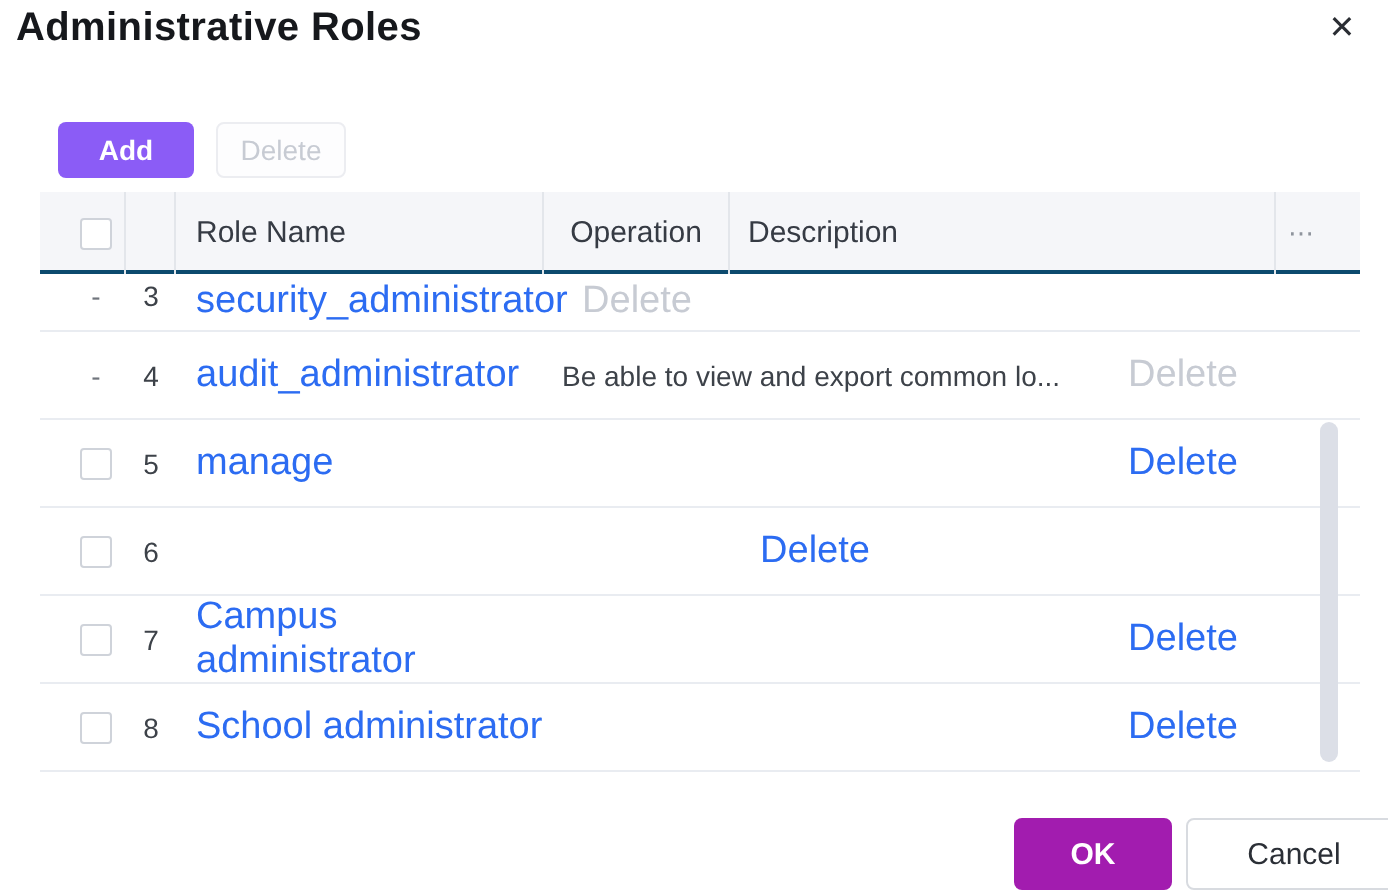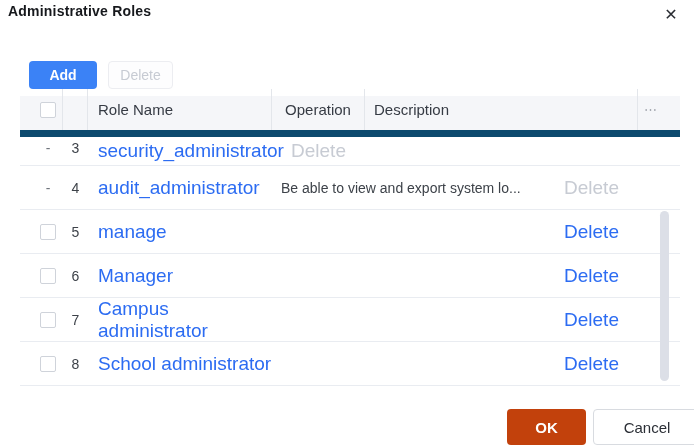--- a/index.html
+++ b/index.html
@@ -8,45 +8,45 @@
 
   .dialog {
     position:relative; width:694px; height:445px;
     background:#ffffff; overflow:hidden;
     font-family:"Liberation Sans", sans-serif;
   }
 
   
   .dlg-title {
     position:absolute; left:8px; top:3px;
-    font-size:14px; font-weight:bold; color:#16181c; letter-spacing:.2px;
+    font-size:20px; font-weight:bold; color:#16181c; letter-spacing:.2px;
   }
   .dlg-close {
     position:absolute; right:10px; top:2px; width:26px; height:26px;
     display:flex; align-items:center; justify-content:center;
     font-size:16px; color:#2a2d33; cursor:pointer; line-height:1;
   }
 
   
   .btn { border:none; border-radius:4px; font-family:inherit; cursor:pointer; }
   .btn-add {
     position:absolute; left:29px; top:61px; width:68px; height:28px;
-    background:#3b82f6; color:#ffffff; font-size:14px; font-weight:bold;
+    background:#8b5cf6; color:#ffffff; font-size:14px; font-weight:bold;
   }
   .btn-del {
     position:absolute; left:108px; top:61px; width:65px; height:28px;
     background:#fdfdfe; color:#c7cbd3; font-size:14px;
     border:1px solid #ecedf1; cursor:default;
   }
 
   
   .table { position:absolute; left:20px; top:96px; width:660px; }
   .thead {
-    display:flex; align-items:flex-end; height:41px;
-    background:#f5f6f9; border-bottom:7px solid #0c4a6e;
+    display:flex; align-items:flex-start; height:41px;
+    background:#f5f6f9; border-bottom:2px solid #0c4a6e;
     font-size:15px; color:#363b44;
   }
   .thead .cell { border-right:1px solid #e3e6eb; height:41px; display:flex; align-items:center; }
   .thead .cell:last-child { border-right:none; }
 
   .col-select { width:43px; padding-left:20px; flex:none; }
   .col-index  { width:25px; justify-content:center; text-align:center; flex:none; }
   .col-role   { width:184px; padding-left:10px; flex:none; }
   .col-desc   { width:273px; padding-left:9px; flex:none; }
   .col-op     { width:93px; justify-content:center; text-align:center; flex:none; }
@@ -75,21 +75,21 @@
   .more-dots { color:#8f949d; font-size:13px; letter-spacing:1px; cursor:pointer; }
 
   .scroll-thumb {
     position:absolute; left:640px; top:115px; width:9px; height:170px;
     background:#dcdfe7; border-radius:5px; cursor:pointer;
   }
 
   
   .btn-ok {
     position:absolute; left:507px; top:409px; width:79px; height:36px;
-    background:#c2410c; color:#fff; font-size:15px; font-weight:bold;
+    background:#a21caf; color:#fff; font-size:15px; font-weight:bold;
   }
   .btn-cancel {
     position:absolute; left:593px; top:409px; width:108px; height:36px;
     background:#fff; color:#2b2f36; font-size:15px;
     border:1px solid #d8dbe0;
   }
 </style>
 </head>
 <body>
 
@@ -133,21 +133,21 @@
       </div>
 
       <div class="row">
         <div class="cell col-select">
           <span class="dash">-</span>
         </div>
         <div class="cell col-index">4</div>
         <div class="cell col-role">
           <a class="link">audit_administrator</a>
         </div>
-        <div class="cell col-desc">Be able to view and export system lo...</div>
+        <div class="cell col-desc">Be able to view and export common lo...</div>
         <div class="cell col-op">
           <span class="link disabled">Delete</span>
         </div>
         <div class="cell col-more"></div>
       </div>
 
       <div class="row">
         <div class="cell col-select">
           <span class="checkbox"></span>
         </div>
@@ -160,23 +160,20 @@
           <a class="link">Delete</a>
         </div>
         <div class="cell col-more"></div>
       </div>
 
       <div class="row">
         <div class="cell col-select">
           <span class="checkbox"></span>
         </div>
         <div class="cell col-index">6</div>
-        <div class="cell col-role">
-          <a class="link">Manager</a>
-        </div>
         <div class="cell col-desc"></div>
         <div class="cell col-op">
           <a class="link">Delete</a>
         </div>
         <div class="cell col-more"></div>
       </div>
 
       <div class="row">
         <div class="cell col-select">
           <span class="checkbox"></span>

